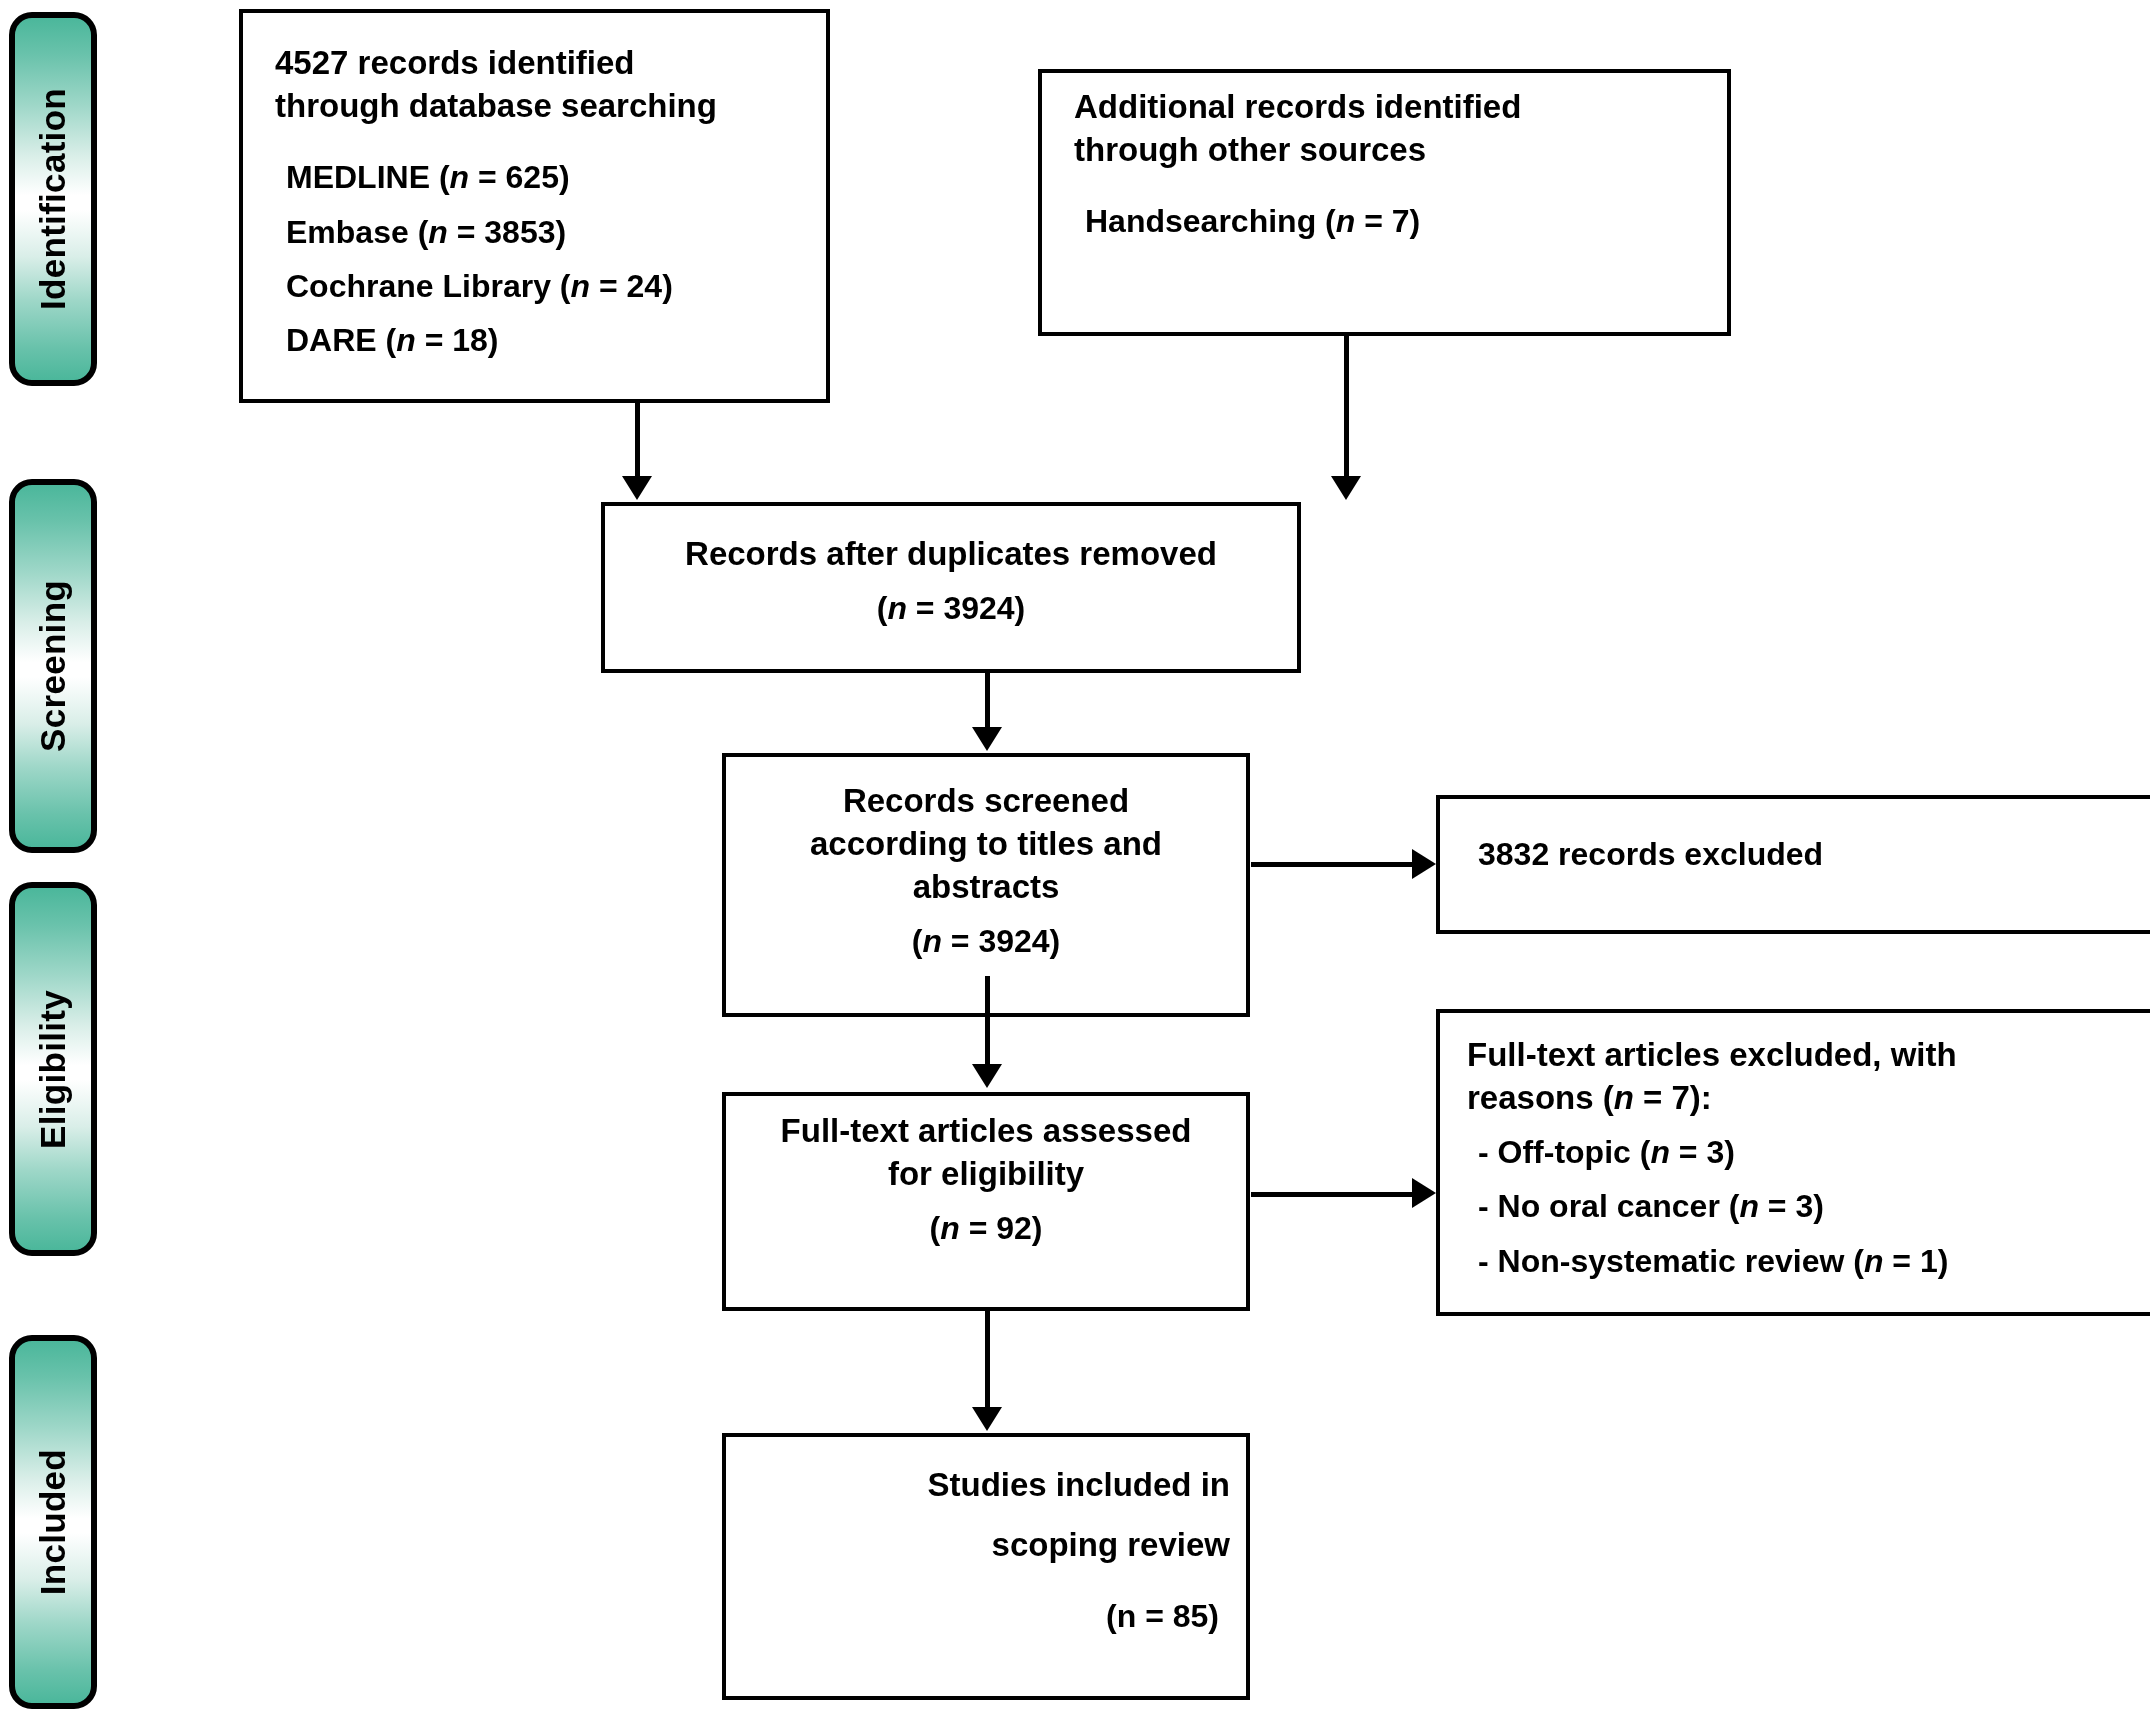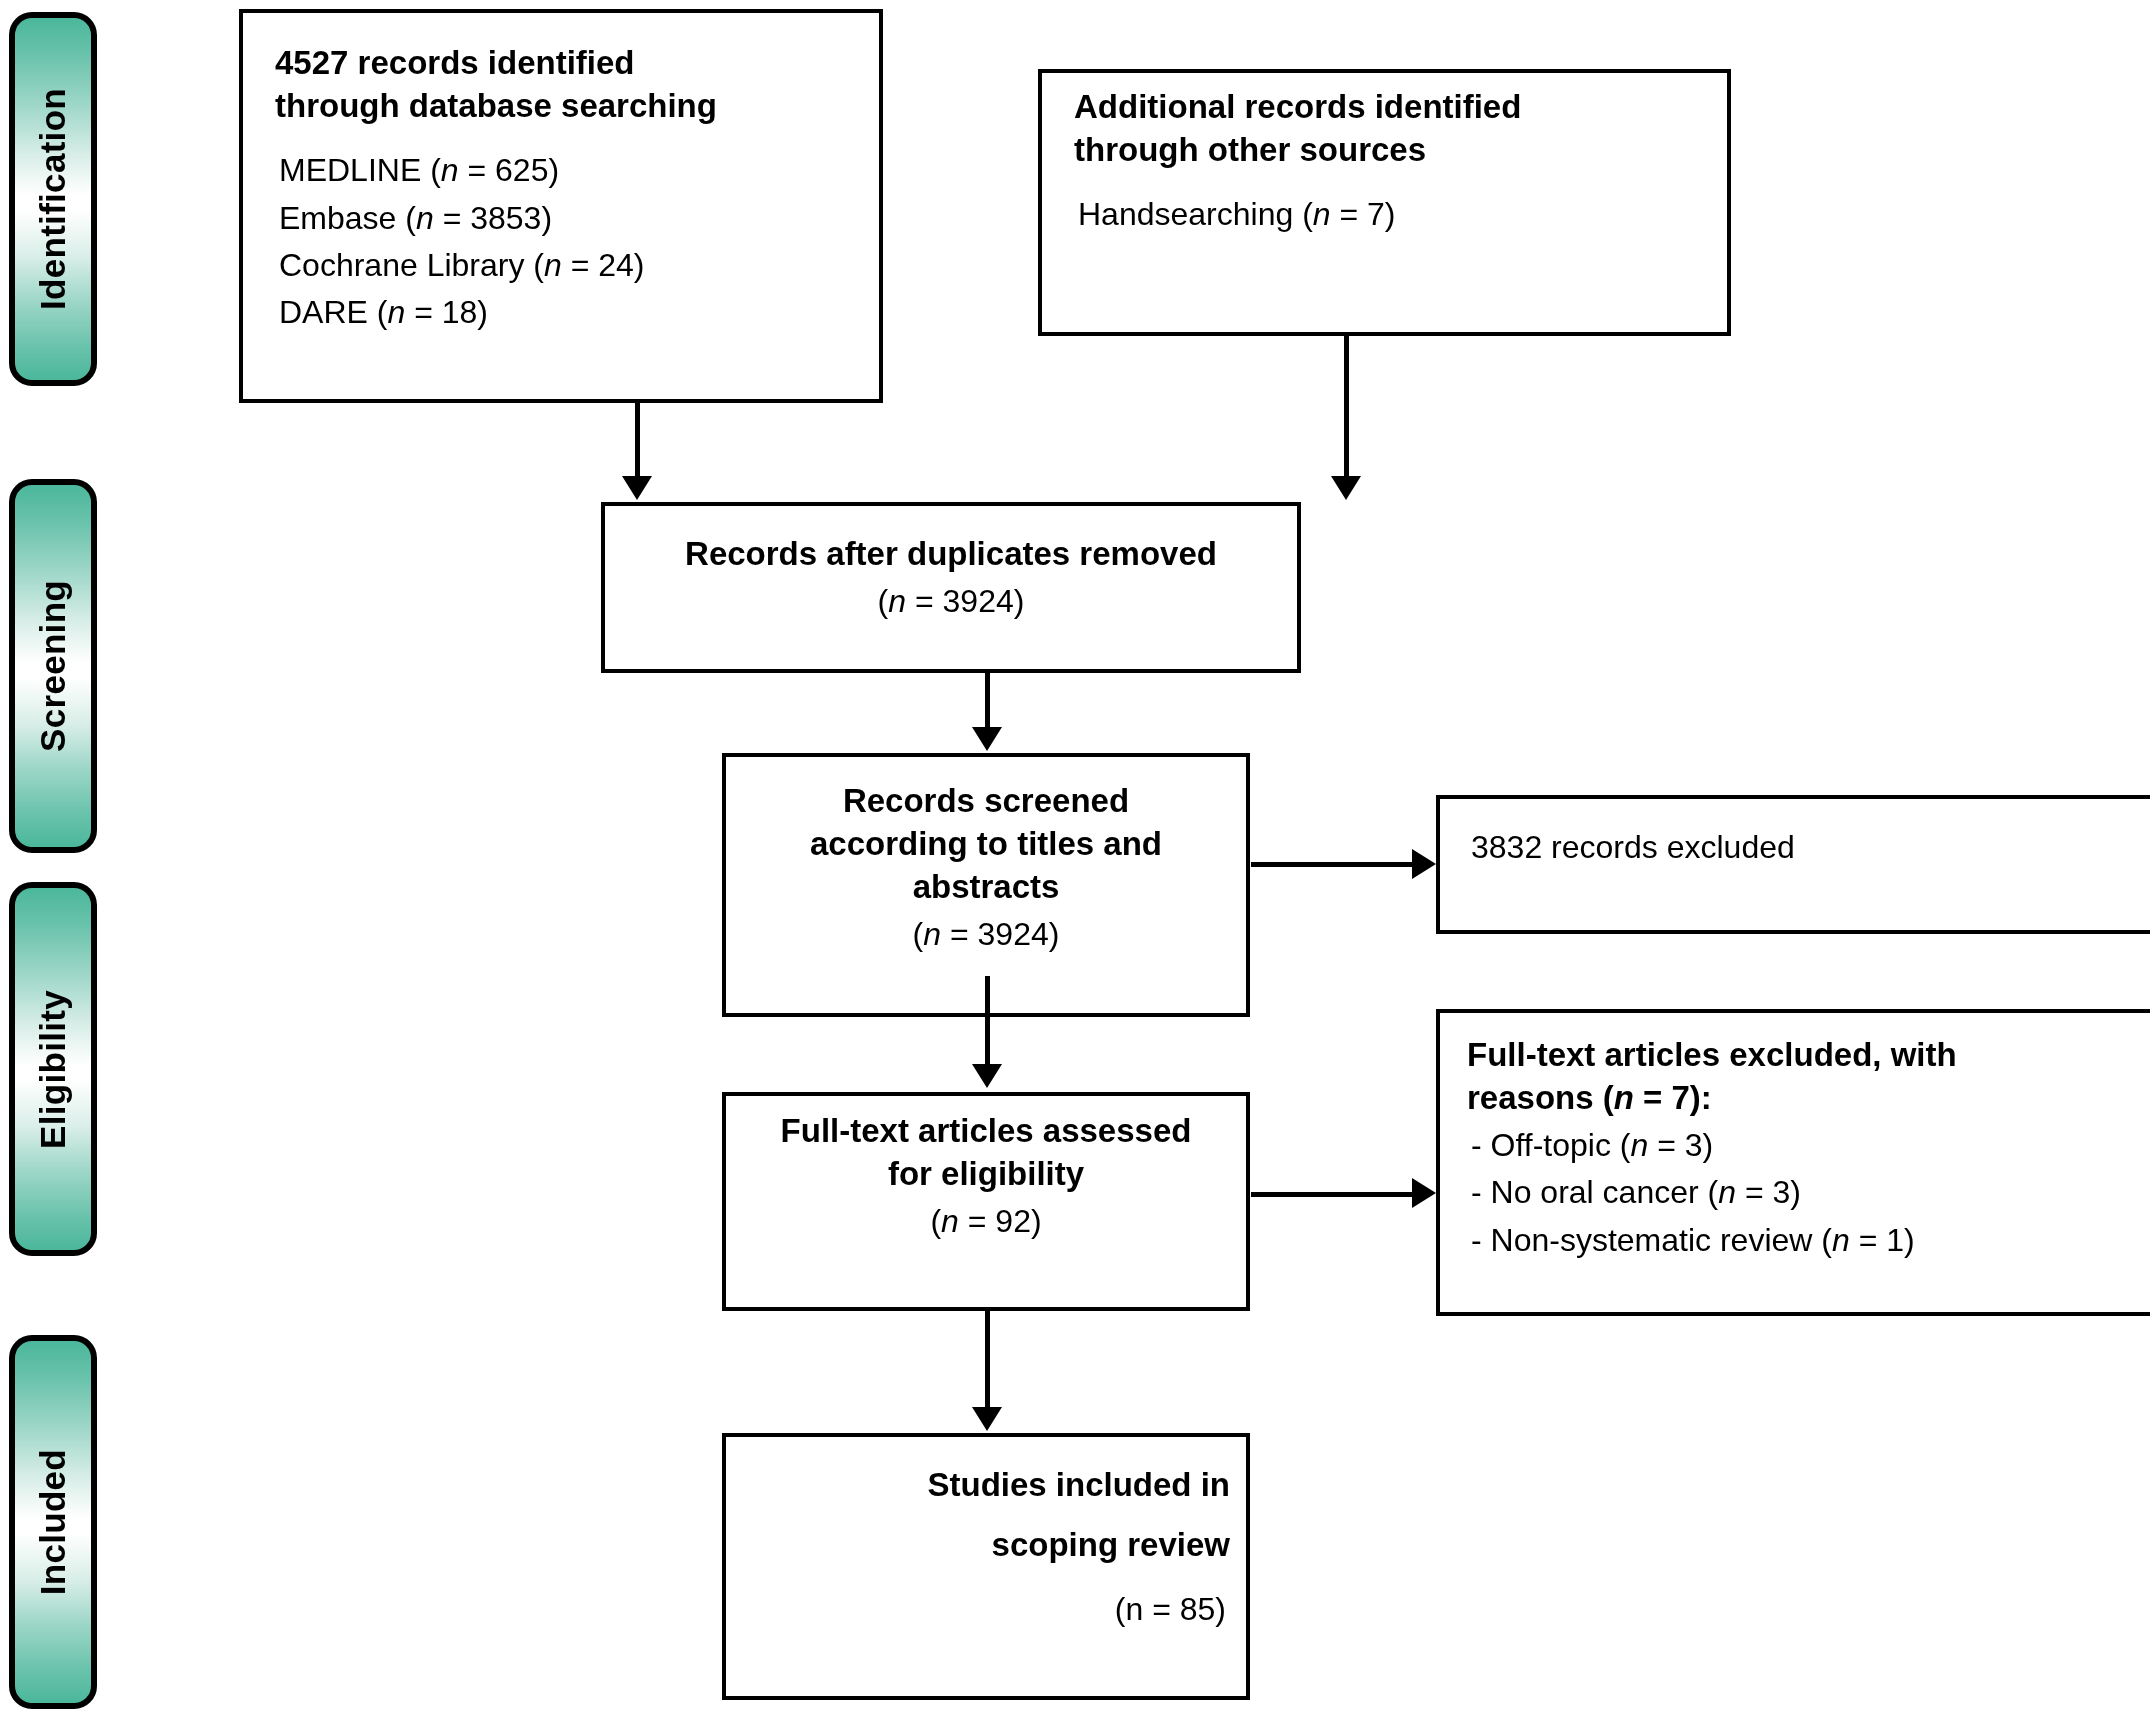--- a/index.html
+++ b/index.html
@@ -58,24 +58,24 @@
     box-sizing: border-box;
     padding: 17.3px 23px;
   }
   .fb-title {
     font-weight: bold;
     font-size: 33px;
     line-height: 1.30;
     margin: 0;
   }
   .fb-line {
-    font-weight: normal;
+    font-weight: bold;
     font-size: 32px;
     line-height: 1.35;
-    margin: 4px;
+    margin: 11px;
     white-space: nowrap;
   }
   .fb-center { text-align: center; }
   .fb-left   { text-align: left; }
   .gap-sm { height: 17.3px; }
   .it { font-style: italic; }
 
   
   .v-line {
     position: absolute;
@@ -118,21 +118,21 @@
   </div>
 
   <div class="stage-pill" style="left:9.3px; top:882px; width:88px; height:374px;">
     <span class="stage-label">Eligibility</span>
   </div>
 
   <div class="stage-pill" style="left:9.3px; top:1335px; width:88px; height:374px;">
     <span class="stage-label">Included</span>
   </div>
 
-  <div class="flow-box fb-left" style="left:239px; top:9.3px; width:644px; height:394px; padding:29px 32px;">
+  <div class="flow-box fb-left" style="left:239px; top:9.3px; width:591px; height:394px; padding:29px 32px;">
     <div class="fb-title">4527 records identified</div>
     <div class="fb-title">through database searching</div>
     <div class="gap-sm"></div>
     <div class="fb-line"><span>MEDLINE</span> (<span class="it">n</span> <span>= 625)</span></div>
     <div class="fb-line"><span>Embase</span> (<span class="it">n</span> <span>= 3853)</span></div>
     <div class="fb-line"><span>Cochrane Library</span> (<span class="it">n</span> <span>= 24)</span></div>
     <div class="fb-line"><span>DARE</span> (<span class="it">n</span> <span>= 18)</span></div>
   </div>
 
   <div class="flow-box fb-left" style="left:1038px; top:69px; width:693px; height:267px; padding:13px 32px;">

